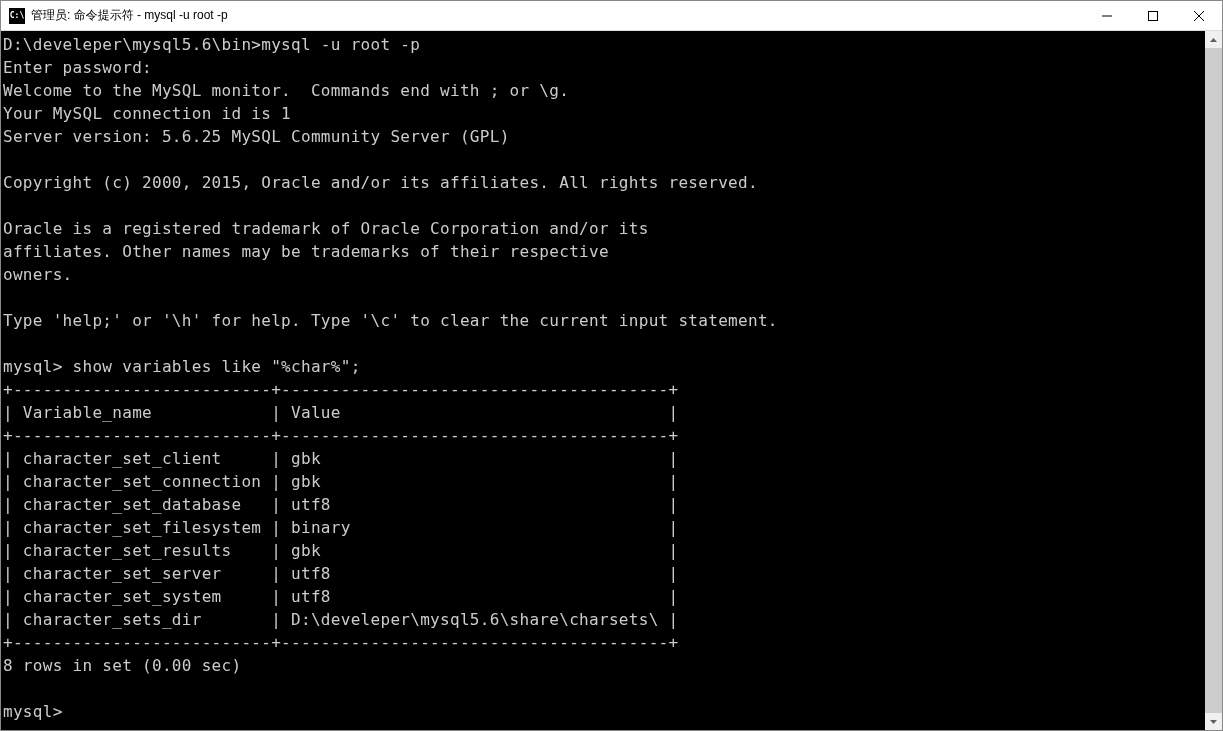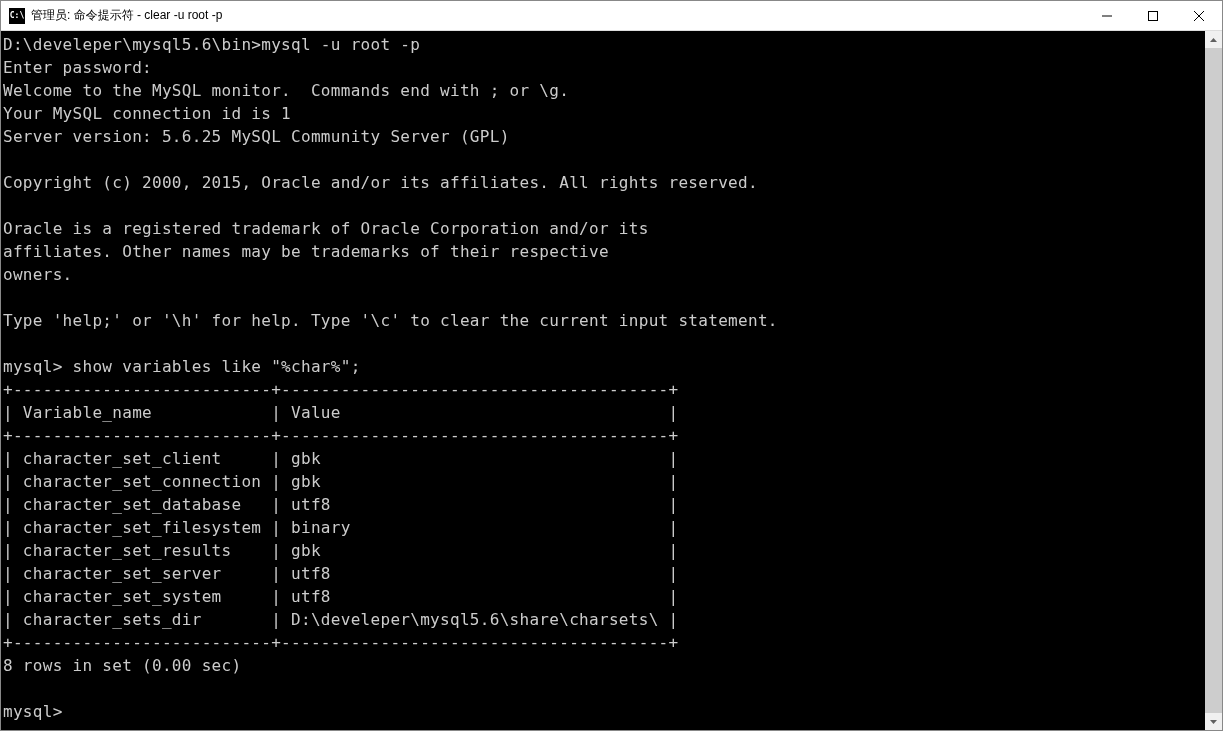--- a/index.html
+++ b/index.html
@@ -99,21 +99,21 @@
       flex: 1;
       margin: 0;
     }
   </style>
 </head>
 <body>
 
 <div class="window">
   <div class="titlebar">
     <span class="titlebar-icon">C:\</span>
-    <span class="titlebar-text">管理员: 命令提示符 - clear  -u root -p</span>
+    <span class="titlebar-text">管理员: 命令提示符 - mysql  -u root -p</span>
     <div class="titlebar-buttons">
       <div class="titlebar-btn">
         <svg width="10" height="10" viewBox="0 0 10 10">
             <line x1="0" y1="5" x2="10" y2="5" stroke="currentColor" stroke-width="1"></line>
           </svg>
       </div>
       <div class="titlebar-btn">
         <svg width="10" height="10" viewBox="0 0 10 10">
             <rect x="0.5" y="0.5" width="9" height="9" fill="none" stroke="currentColor" stroke-width="1"></rect>
           </svg>

